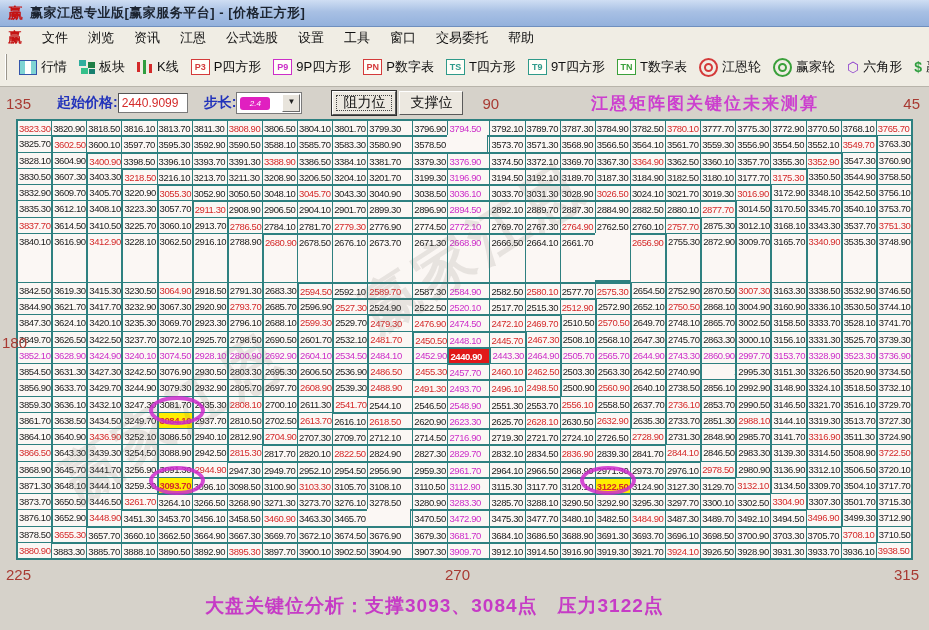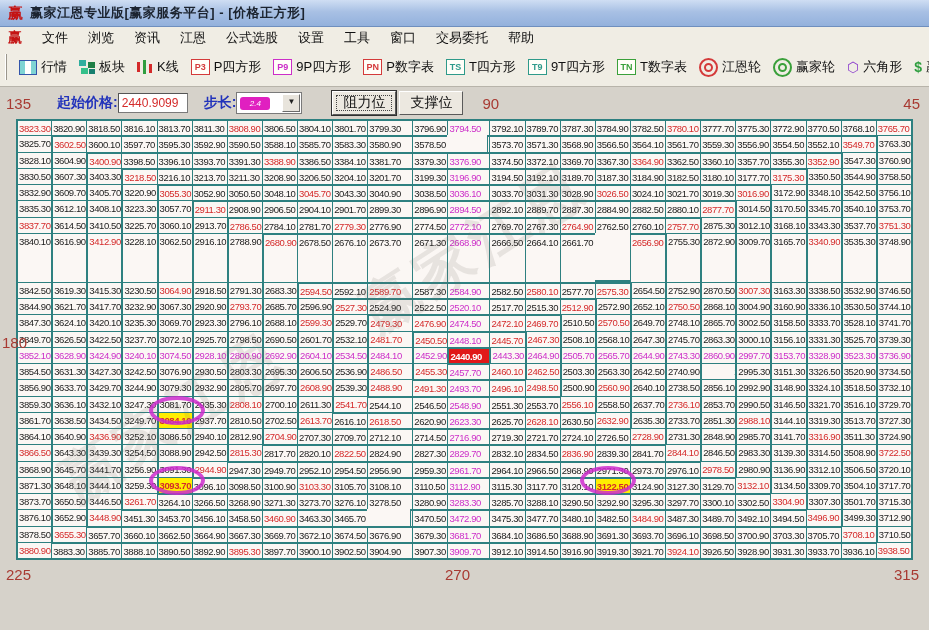--- a/index.html
+++ b/index.html
@@ -167,20 +167,21 @@
     <span class="ctl-label" style="margin-left:26px">起始价格:</span>
     <input id="start-price-input" value="2440.9099" style="">
     <span class="ctl-label" style="margin-left:16px">步长:</span>
     <span id="step-combo">
       <span id="step-swatch">2.4</span>
       <span id="combo-btn">▼</span>
     </span>
     <button class="push-btn default-btn" style="margin-left:30px">阻力位</button>
     <button class="push-btn" style="margin-left:3px">支撑位</button>
     <span class="angle-inline" style="margin-left:19px">90</span>
+    <span id="matrix-heading" style="margin-left:92px">江恩矩阵图关键位未来测算</span>
     <span class="angle-inline" style="margin-left:auto;margin-right:9px">45</span>
   </div>
 
   <div id="grid-wrap">
     <div id="price-grid">
         <div class="cell red" style="border-top-width: 2px; border-left-width: 2px;">3823.30</div>
         <div class="cell" style="border-top-width: 2px; border-left-width: 1px;">3820.90</div>
         <div class="cell" style="border-top-width: 2px; border-left-width: 1px;">3818.50</div>
         <div class="cell" style="border-top-width: 2px; border-left-width: 1px;">3816.10</div>
         <div class="cell" style="border-top-width: 2px; border-left-width: 1px;">3813.70</div>
@@ -810,13 +811,14 @@
   <div class="ellipse" style="left: 133.46px; top: 276.56px;"></div>
       <div class="ellipse" style="left: 133.46px; top: 347.12px;"></div>
       <div class="ellipse" style="left: 564.02px; top: 347.12px;"></div>
     </div>
 
   <span class="angle-abs" style="left:2px;top:334px">180</span>
   <span class="angle-abs" style="left:6px;top:566px">225</span>
   <span class="angle-abs" style="left:445px;top:566px">270</span>
   <span class="angle-abs" style="left:894px;top:566px">315</span>
 
+  <div id="analysis">大盘关键位分析：支撑3093、3084点　压力3122点</div>
 </div>
 
 </body></html>

